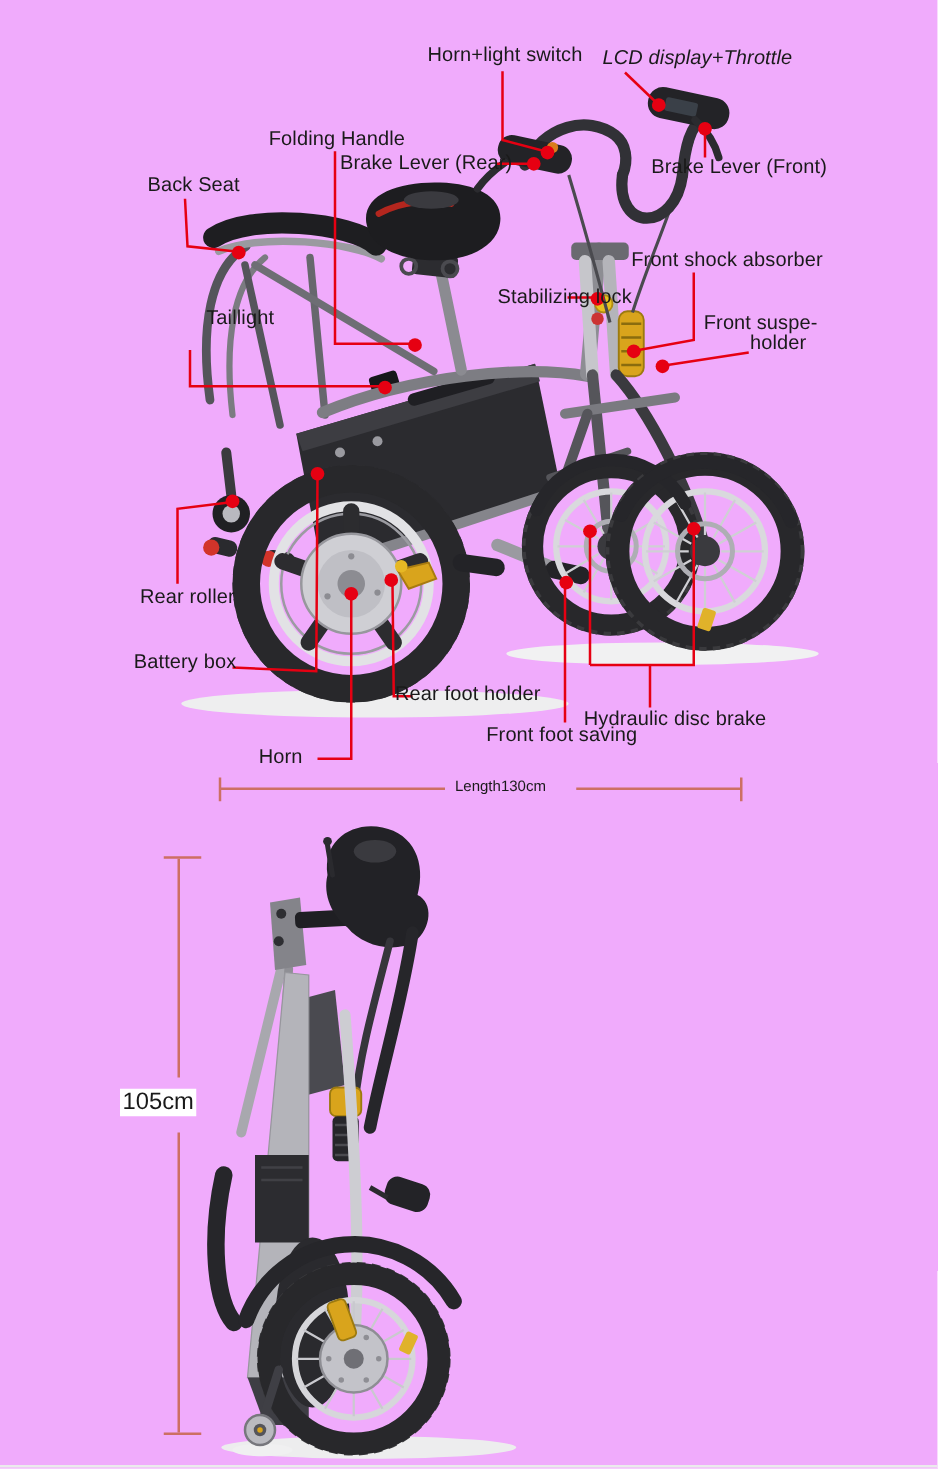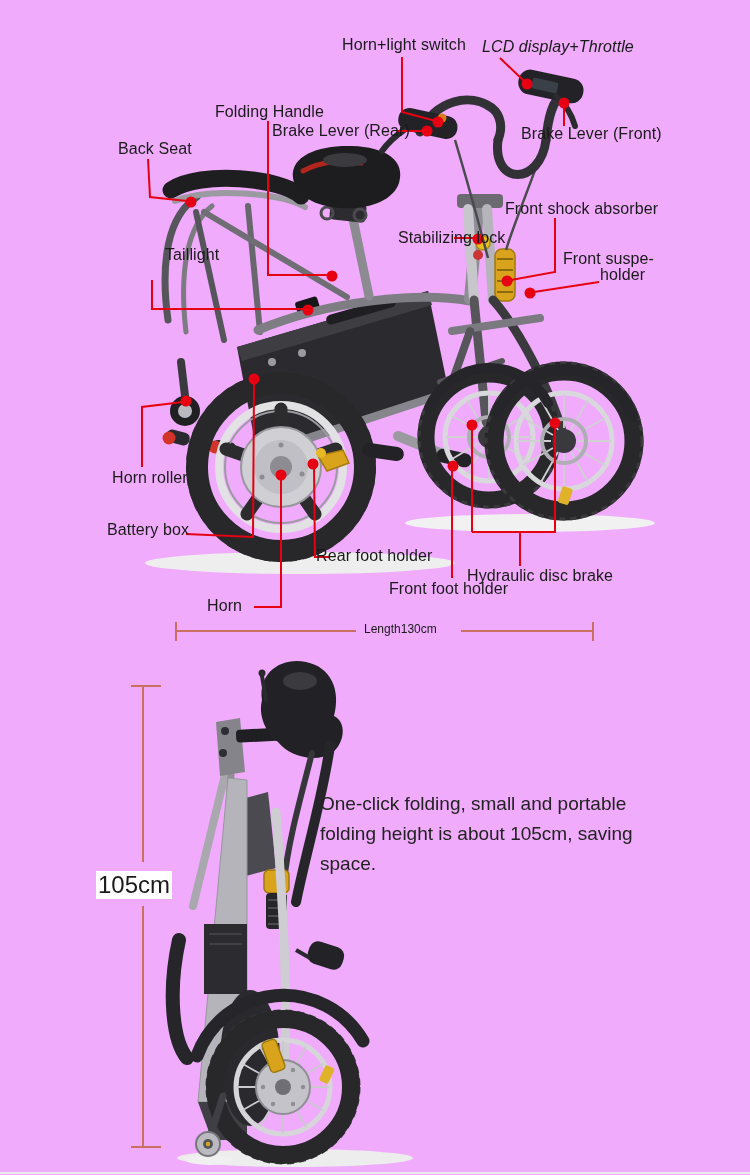--- a/index.html
+++ b/index.html
@@ -6,21 +6,21 @@
   .canvas{
     position:relative;width:750px;height:1175px;background:#f0abfc;overflow:hidden;
     font-family:"Liberation Sans","DejaVu Sans",sans-serif;
   }
   .art{position:absolute;left:0;top:0;width:750px;height:1175px;}
   .label{
     position:absolute;color:#1a1a1a;font-size:16px;line-height:1.12;
     white-space:nowrap;letter-spacing:0.1px;
   }
   .dim-label{position:absolute;color:#1a1a1a;font-size:12px;white-space:nowrap;}
-  .height-label{position:absolute;color:#1a1a1a;font-size:24px;white-space:nowrap;background:#fff;padding:0 2px;}
+  .height-label{position:absolute;color:#1a1a1a;font-size:19px;white-space:nowrap;background:#fff;padding:0 2px;}
   .desc{
     position:absolute;left:320px;top:789px;width:338px;
     color:#222;font-size:19px;line-height:30px;white-space:normal;
   }
   .bottom-edge{position:absolute;left:0;top:1172px;width:750px;height:2px;background:#ebebec;}
 </style>
 </head>
 <body>
 
 <div class="canvas">
@@ -248,26 +248,25 @@
   <div class="label" style="left:482px;top:38px;font-style:italic;">LCD display+Throttle</div>
   <div class="label" style="left:215px;top:103px;">Folding Handle</div>
   <div class="label" style="left:272px;top:122px;">Brake Lever (Rear)</div>
   <div class="label" style="left:521px;top:125px;">Brake Lever (Front)</div>
   <div class="label" style="left:118px;top:140px;">Back Seat</div>
   <div class="label" style="left:505px;top:200px;">Front shock absorber</div>
   <div class="label" style="left:362px;top:229px;margin-left:36px;">Stabilizing lock</div>
   <div class="label" style="left:563px;top:250px;">Front suspe-</div>
   <div class="label" style="left:600px;top:266px;">holder</div>
   <div class="label" style="left:125px;top:246px;margin-left:40px;">Taillight</div>
-  <div class="label" style="left:112px;top:469px;">Horn roller</div>
+  <div class="label" style="left:112px;top:469px;">Rear roller</div>
   <div class="label" style="left:107px;top:521px;">Battery box</div>
   <div class="label" style="left:207px;top:597px;">Horn</div>
   <div class="label" style="left:316px;top:547px;text-align:right;">Rear foot holder</div>
-  <div class="label" style="left:389px;top:580px;">Front foot holder</div>
+  <div class="label" style="left:389px;top:580px;">Front foot saving</div>
   <div class="label" style="left:467px;top:567px;">Hydraulic disc brake</div>
 
   <div class="dim-label" style="left:364px;top:622px;">Length130cm</div>
   <div class="height-label" style="left:96px;top:871px;">105cm</div>
 
-  <div class="desc">One-click folding, small and portable folding height is about 105cm, saving space.</div>
 
   <div class="bottom-edge"></div>
 </div>
 
 </body></html>

